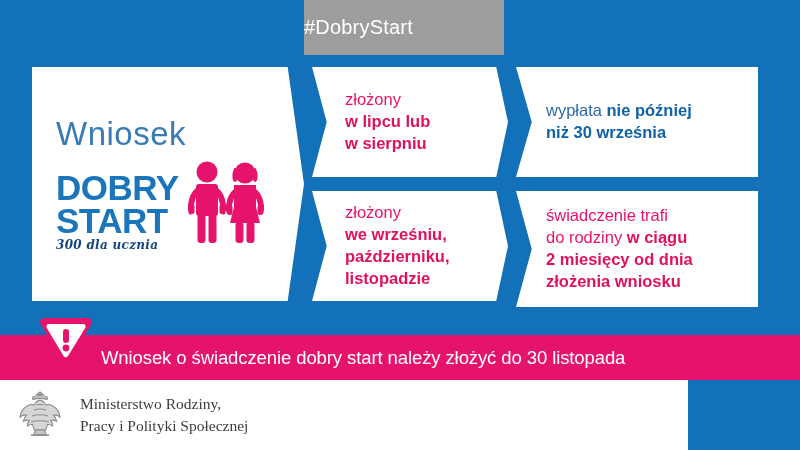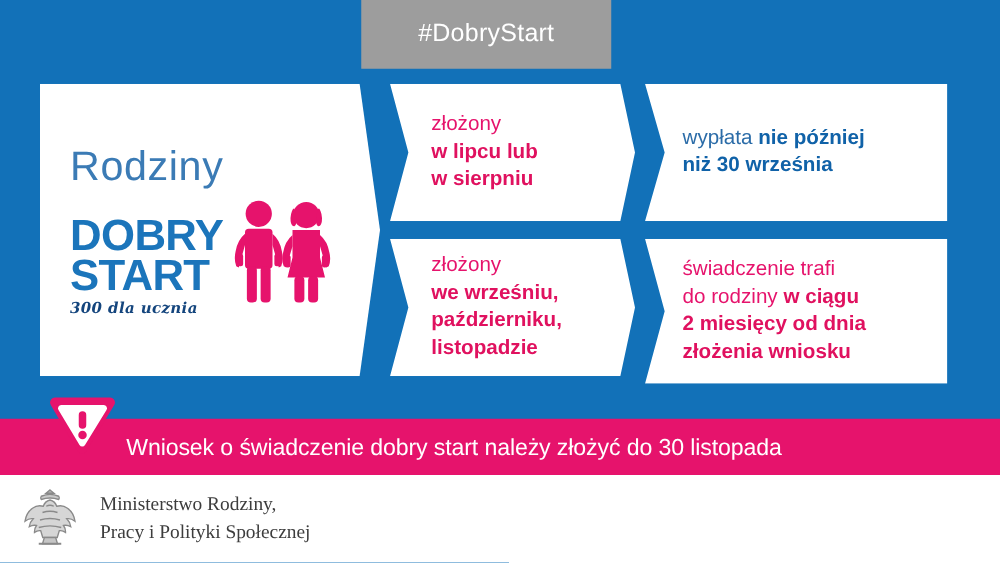--- a/index.html
+++ b/index.html
@@ -16,28 +16,28 @@
   .poster {
     position: relative;
     width: 800px;
     height: 450px;
     background: #1271b8;
   }
 
   
   .hashtag-bar {
     position: absolute;
-    left: 289px;
+    left: 304px;
     top: 0;
     width: 200px;
     height: 55px;
     background: #9d9d9d;
     display: flex;
     align-items: center;
-    justify-content: center;
+    justify-content: flex-start;
   }
   .hashtag-text {
     color: #ffffff;
     font-size: 20px;
     font-weight: 400;
     letter-spacing: 0.2px;
   }
 
   
   .diagram {
@@ -162,21 +162,21 @@
     top: 315px;
     width: 56px;
     height: 52px;
   }
 
   
   .footer {
     position: absolute;
     left: 0;
     top: 380px;
-    width: 800px;
+    width: 688px;
     height: 70px;
     background: #ffffff;
     display: flex;
     align-items: center;
   }
   .footer-emblem { margin-left: 14px; }
   .footer-text {
     margin-left: 14px;
     color: #3d3d3d;
     font-family: "Liberation Serif", serif;
@@ -189,21 +189,21 @@
 
 <div class="poster">
 
   <div class="hashtag-bar">
     <span class="hashtag-text">#DobryStart</span>
   </div>
 
   <div class="diagram">
 
     <div class="panel panel-brand">
-      <div class="brand-wniosek">Rodziny</div>
+      <div class="brand-wniosek">Wniosek</div>
       <div class="brand-logo-row">
         <div class="brand-wordmark">
           <span class="brand-dobry">DOBRY</span>
           <span class="brand-start">START</span>
           <span class="brand-tagline">300 dla ucznia</span>
         </div>
         <span class="kids-icon">
           <svg width="78" height="86" viewBox="0 0 78 86" fill="#e6136c" aria-hidden="true">
 
             <circle cx="20" cy="12" r="10.5"></circle>

